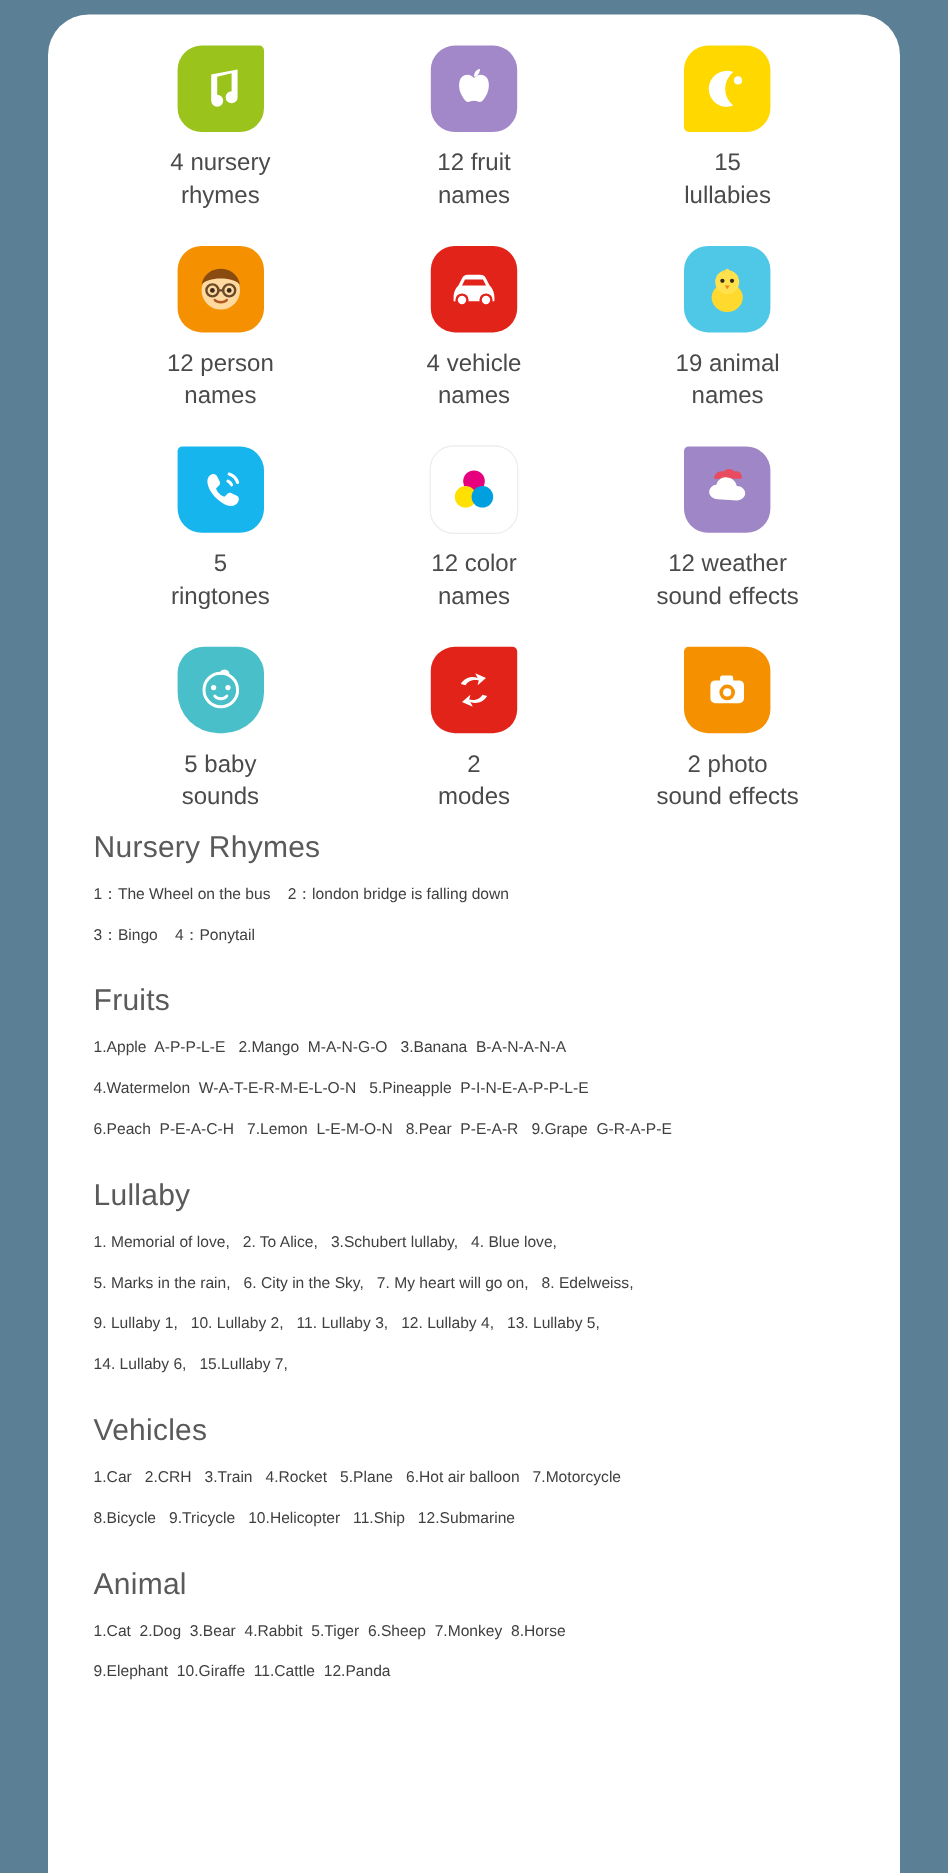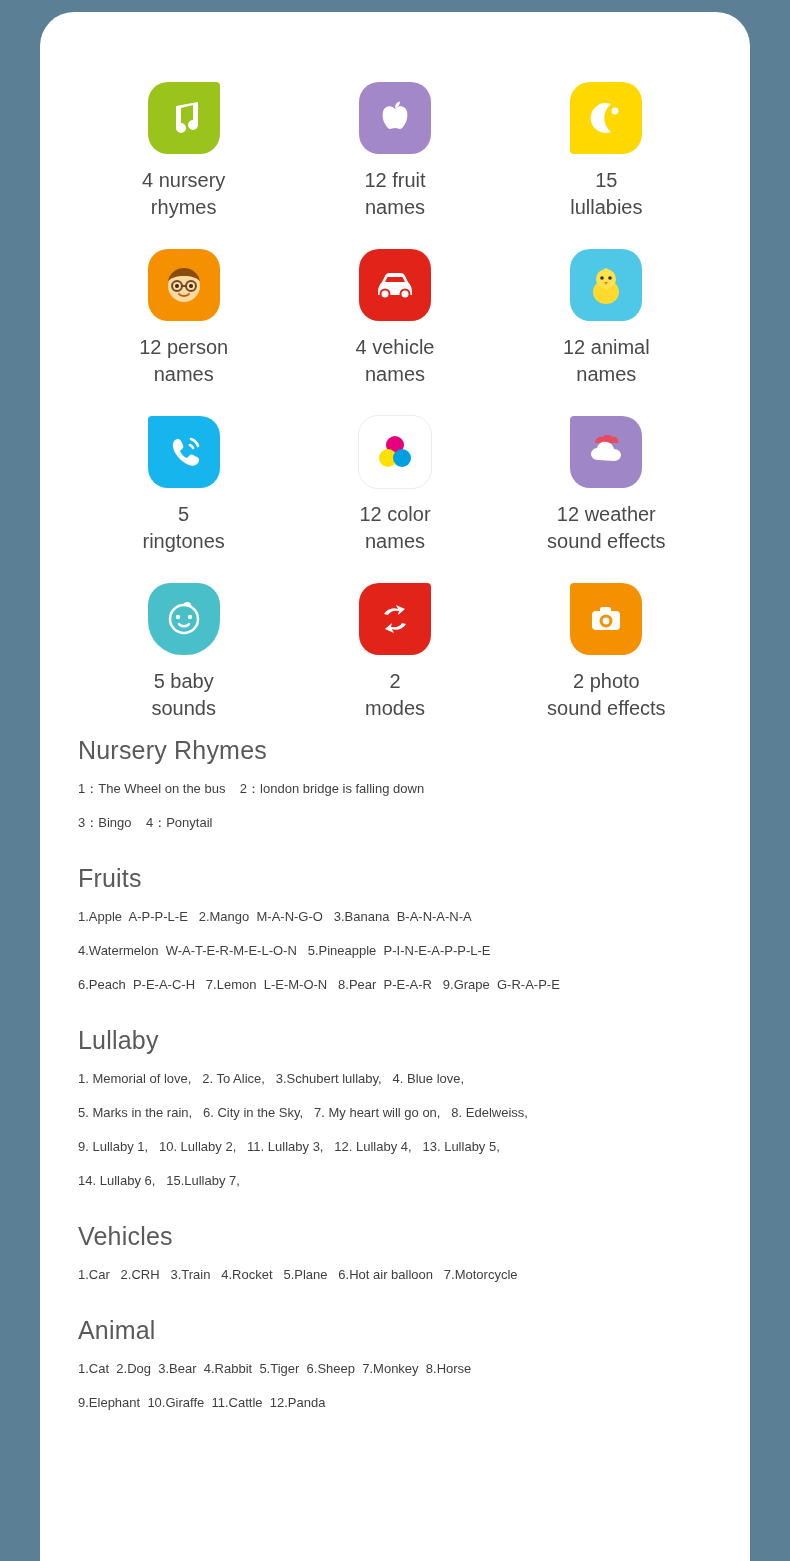--- a/index.html
+++ b/index.html
@@ -19,21 +19,21 @@
     top: 12px;
     width: 710px;
     height: 1549px;
     background: #ffffff;
     border-radius: 34px 34px 0 0;
     overflow: hidden;
   }
 
   
   .features {
-    padding: 68px 38px 0 38px;
+    padding: 24px 38px 0 38px;
     display: grid;
     grid-template-columns: repeat(3, 1fr);
     row-gap: 26px;
   }
   .feature {
     display: flex;
     flex-direction: column;
     align-items: center;
   }
   .icon-wrap {
@@ -173,21 +173,21 @@
           <svg width="48" height="48" viewBox="0 0 48 48">
             <ellipse cx="24" cy="31" rx="13" ry="12" fill="#ffd92e"></ellipse>
             <circle cx="24" cy="18" r="10" fill="#ffe14d"></circle>
             <circle cx="20" cy="17" r="1.8" fill="#3a2a1a"></circle>
             <circle cx="28" cy="17" r="1.8" fill="#3a2a1a"></circle>
             <path d="M22 21h4l-2 3z" fill="#f5821f"></path>
             <path d="M24 7c1 0 2 1 2 2h-4c0-1 1-2 2-2z" fill="#ffe14d"></path>
           </svg>
         </div>
       </div>
-      <div class="feature-label">12 animal
+      <div class="feature-label">19 animal
 names</div>
     </div>
 
     <div class="feature">
       <div class="icon-wrap">
         <div class="badge leaf-tl" style="background:#16b5ee">
           <svg width="44" height="44" viewBox="0 0 44 44">
             <path d="M13 10c3-2 5-1 6 1l2 4c1 2 0 3-1 4l-2 2c1 3 4 6 7 7l2-2c1-1 2-2 4-1l4 2c2 1 3 3 1 6-2 3-7 4-13 0-6-4-11-10-12-16-.5-3 0-5 2-7z" fill="#ffffff"></path>
             <path d="M29 9a11 11 0 0 1 7 7" stroke="#ffffff" stroke-width="2.6" fill="none" stroke-linecap="round"></path>
             <path d="M28 15a6 6 0 0 1 3 3" stroke="#ffffff" stroke-width="2.6" fill="none" stroke-linecap="round"></path>
@@ -289,20 +289,21 @@
       <h2>Lullaby</h2>
       <p>1. Memorial of love,   2. To Alice,   3.Schubert lullaby,   4. Blue love,</p>
       <p>5. Marks in the rain,   6. City in the Sky,   7. My heart will go on,   8. Edelweiss,</p>
       <p>9. Lullaby 1,   10. Lullaby 2,   11. Lullaby 3,   12. Lullaby 4,   13. Lullaby 5,</p>
       <p>14. Lullaby 6,   15.Lullaby 7,</p>
     </div>
 
     <div class="section">
       <h2>Vehicles</h2>
       <p>1.Car   2.CRH   3.Train   4.Rocket   5.Plane   6.Hot air balloon   7.Motorcycle</p>
+      <p>8.Bicycle   9.Tricycle   10.Helicopter   11.Ship   12.Submarine</p>
     </div>
 
     <div class="section">
       <h2>Animal</h2>
       <p>1.Cat  2.Dog  3.Bear  4.Rabbit  5.Tiger  6.Sheep  7.Monkey  8.Horse</p>
       <p>9.Elephant  10.Giraffe  11.Cattle  12.Panda</p>
     </div>
 
   </div>
 </div>

